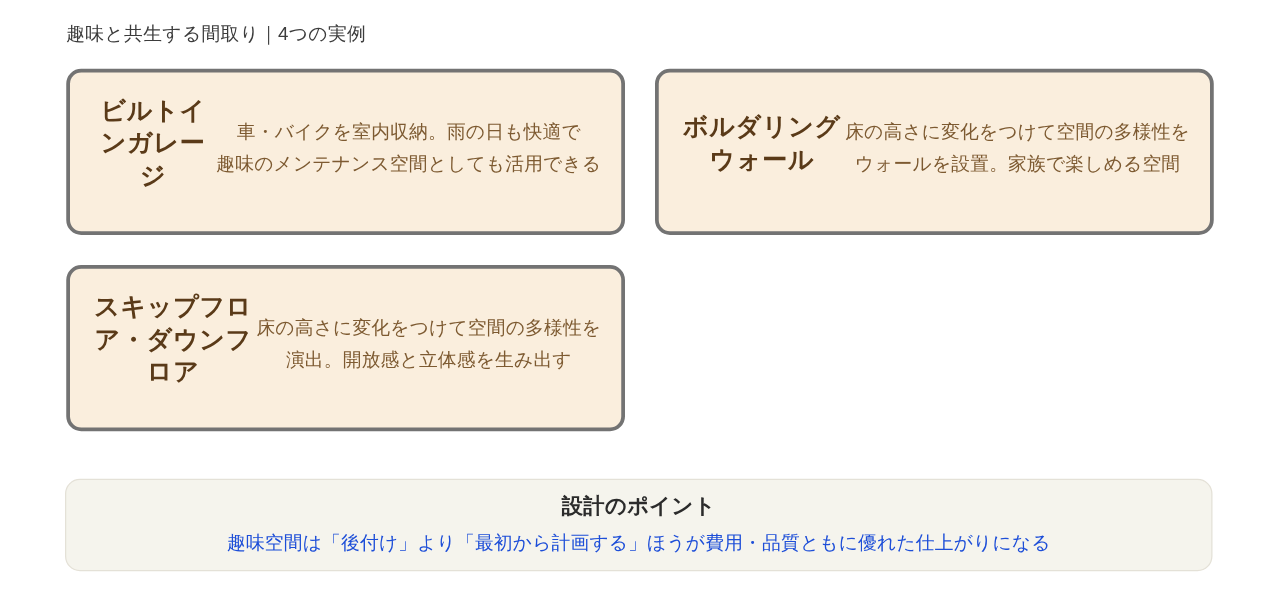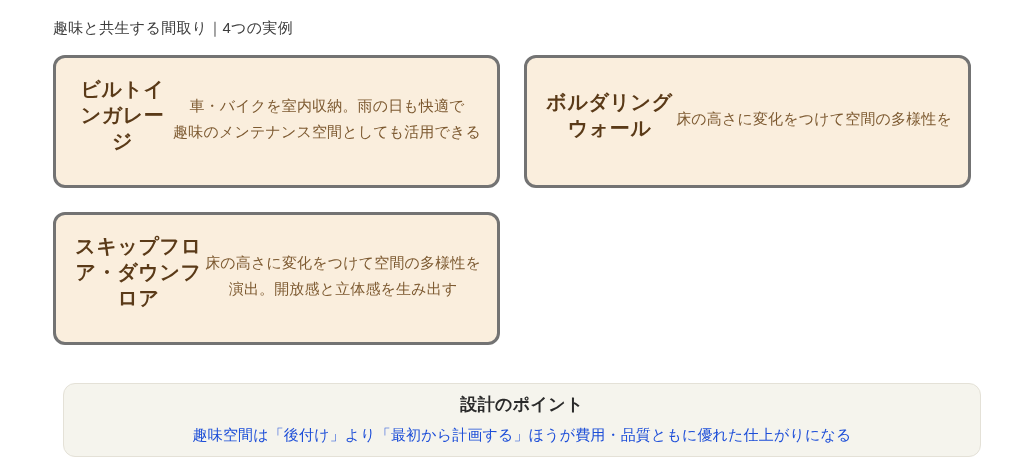--- a/index.html
+++ b/index.html
@@ -65,21 +65,21 @@
     color: #7d5a31;
     line-height: 1.75;
     letter-spacing: 0.01em;
   }
   .card-body-line {
     display: block;
     white-space: nowrap;
   }
   .note-card {
     position: absolute;
-    left: 63px;
+    left: 52px;
     top: 383px;
     width: 918px;
     height: 74px;
     box-sizing: border-box;
     background: #f5f4ed;
     border: 1px solid #e4e1d7;
     border-radius: 12px;
     display: flex;
     flex-direction: column;
     align-items: center;
@@ -118,20 +118,21 @@
         <span class="card-body-line">車・バイクを室内収納。雨の日も快適で</span>
         <span class="card-body-line">趣味のメンテナンス空間としても活用できる</span>
       </div>
     </div>
 
 
     <div class="card">
       <div class="card-title">ボルダリングウォール</div>
       <div class="card-body">
         <span class="card-body-line">床の高さに変化をつけて空間の多様性を</span>
+        <span class="card-body-line">ウォールを設置。家族で楽しめる空間</span>
       </div>
     </div>
 
     <div class="card">
       <div class="card-title">スキップフロア・ダウンフロア</div>
       <div class="card-body">
         <span class="card-body-line">床の高さに変化をつけて空間の多様性を</span>
         <span class="card-body-line">演出。開放感と立体感を生み出す</span>
       </div>
     </div>

